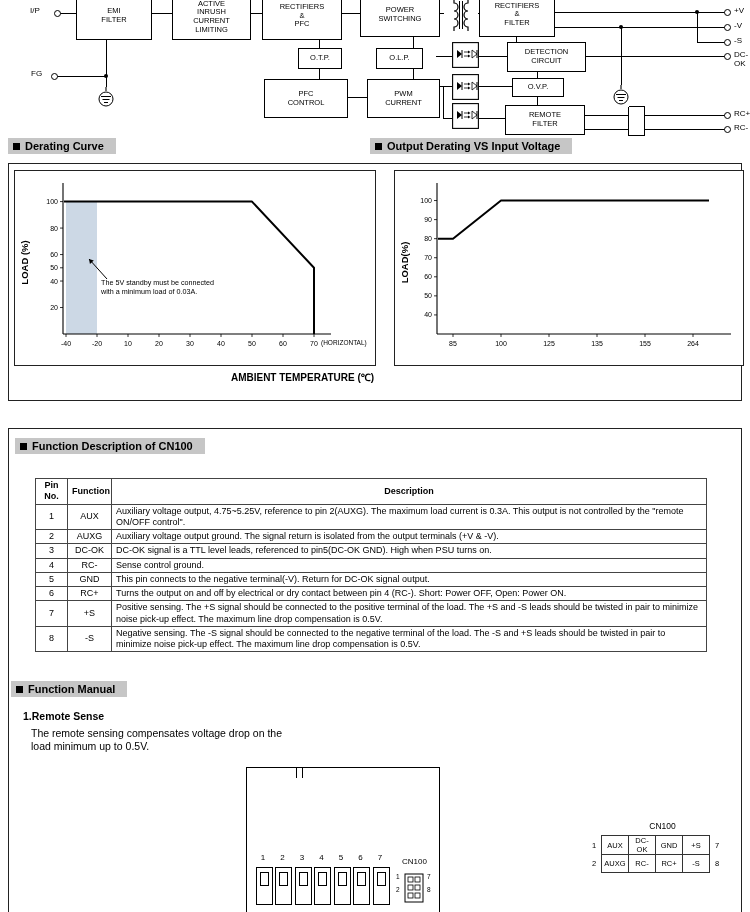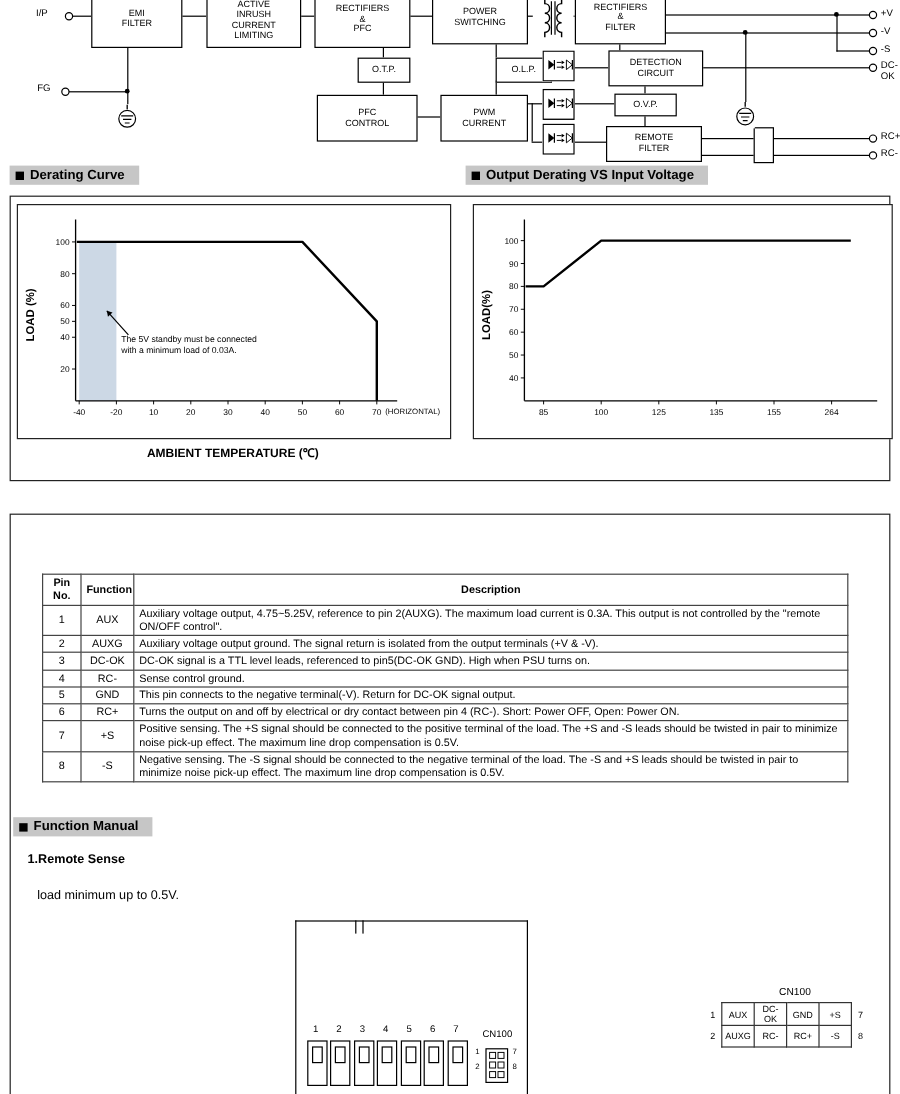--- a/index.html
+++ b/index.html
@@ -16,21 +16,21 @@
   .tc{position:absolute;width:5px;height:5px;border:1px solid #000;border-radius:50%;background:#fff;z-index:2;}
   .tl{position:absolute;font-size:8px;z-index:2;}
   .icon-abs{position:absolute;z-index:2;background:#fff;}
   
   .sech{position:absolute;display:flex;align-items:center;gap:5px;background:#c6c6c6;
         font-weight:bold;font-size:11px;padding:2px 12px 2px 5px;white-space:nowrap;}
   .sq{width:7px;height:7px;background:#000;flex:0 0 auto;}
   
   #charts-box{position:absolute;left:8px;top:163px;width:732px;height:236px;border:1px solid #222;}
   .chart-frame{position:absolute;border:1px solid #222;background:#fff;}
-  .axis-title{position:absolute;text-align:center;font-weight:bold;font-size:10px;}
+  .axis-title{position:absolute;text-align:right;font-weight:bold;font-size:10px;}
   svg text{font-family:"Liberation Sans",sans-serif;fill:#000;}
   
   #func-box{position:absolute;left:8px;top:428px;width:732px;height:492px;border:1px solid #222;}
   #pin-table{border-collapse:collapse;font-size:9px;width:672px;table-layout:fixed;}
   #pin-table th,#pin-table td{border:1px solid #444;padding:1px 4px;vertical-align:middle;line-height:1.25;}
   #pin-table th{font-weight:bold;}
   .col-pin{width:32px;} .col-func{width:44px;}
   td.c,th.c{text-align:center;}
   
   .para{position:absolute;font-size:10.5px;line-height:1.25;}
@@ -60,21 +60,21 @@
 LIMITING</div>
   <div class="blk" style="left:262px;top:-8px;width:78px;height:46px">RECTIFIERS
 &amp;
 PFC</div>
   <div class="blk" style="left:360px;top:-8px;width:78px;height:43px">POWER
 SWITCHING</div>
   <div class="blk" style="left:479px;top:-8px;width:74px;height:43px">RECTIFIERS
 &amp;
 FILTER</div>
   <div class="blk" style="left:298px;top:48px;width:42px;height:19px">O.T.P.</div>
-  <div class="blk" style="left:413px;top:48px;width:45px;height:19px">O.L.P.</div>
+  <div class="blk" style="left:376px;top:48px;width:45px;height:19px">O.L.P.</div>
   <div class="blk" style="left:507px;top:42px;width:77px;height:28px">DETECTION
 CIRCUIT</div>
   <div class="blk" style="left:264px;top:79px;width:82px;height:37px">PFC
 CONTROL</div>
   <div class="blk" style="left:367px;top:79px;width:71px;height:37px">PWM
 CURRENT</div>
   <div class="blk" style="left:512px;top:78px;width:50px;height:17px">O.V.P.</div>
   <div class="blk" style="left:505px;top:105px;width:78px;height:28px">REMOTE
 FILTER</div>
   <div class="blk" style="left:628px;top:106px;width:15px;height:28px"></div>
@@ -184,21 +184,21 @@
     <div class="wv" style="left: 443px; top: 86px; height: 32px;"></div>
     <div class="dot" style="left: 695px; top: 10px;"></div>
     <div class="dot" style="left: 619px; top: 25px;"></div>
     <div class="dot" style="left: 104px; top: 74px;"></div>
   </div>
 
 <div class="sech" style="left:8px;top:138px">
   <span class="sq"></span>
   <span>Derating Curve</span>
 </div>
-<div class="sech" style="left:388px;top:138px">
+<div class="sech" style="left:370px;top:138px">
   <span class="sq"></span>
   <span>Output Derating VS Input Voltage</span>
 </div>
 
 <div id="charts-box">
   <div class="chart-frame" style="left:5px;top:6px;width:360px;height:194px">
     <svg id="chart1" width="358" height="192">
         <rect x="51" y="30.59259259259258" width="31" height="132.40740740740742" fill="#ccd8e5"></rect>
         <line x1="48" y1="12" x2="48" y2="163" stroke="#000" stroke-width="1.1"></line>
         <line x1="48" y1="163" x2="316" y2="163" stroke="#000" stroke-width="1.1"></line>
@@ -272,20 +272,24 @@
         <text x="250" y="175" text-anchor="middle" font-size="7">155</text>
         <line x1="298" y1="163" x2="298" y2="166" stroke="#000" stroke-width="0.8"></line>
         <text x="298" y="175" text-anchor="middle" font-size="7">264</text>
         <polyline points="43,67.66666666666667 58,67.66666666666667 106,29.53333333333333 298,29.53333333333333 314,29.53333333333333" fill="none" stroke="#000" stroke-width="2" stroke-linejoin="round"></polyline>
         <text x="13" y="91.5" text-anchor="middle" font-size="9.5" font-weight="bold" transform="rotate(-90 13 91.5)">LOAD(%)</text>
       </svg>
   </div>
 </div>
 
 <div id="func-box">
+  <div class="sech" style="left:6px;top:9px">
+    <span class="sq"></span>
+    <span>Function Description of CN100</span>
+  </div>
 
   <table id="pin-table" style="position:absolute;left:26px;top:49px">
     <colgroup>
         <col class="col-pin">
         <col class="col-func">
         <col>
       </colgroup>
     <thead>
       <tr>
         <th class="c">Pin No.</th>
@@ -336,20 +340,21 @@
         </tr>
       </tbody>
   </table>
 
   <div class="sech" style="left:2px;top:252px">
     <span class="sq"></span>
     <span>Function Manual</span>
   </div>
 
   <div class="para" style="left:14px;top:281px;font-weight:bold">1.Remote Sense</div>
+  <div class="para" style="left:22px;top:298px">The remote sensing compensates voltage drop on the</div>
   <div class="para" style="left:22px;top:311px">load minimum up to 0.5V.</div>
 
   <div id="connector" style="left:237px;top:338px">
     <div id="conn-outline"></div>
     <div class="wv" style="left:50px;top:0;height:11px;background:#000"></div>
     <div class="wv" style="left:56px;top:0;height:11px;background:#000"></div>
     <div class="tiny" style="left:156px;top:90px;font-size:8px">CN100</div>
     <svg style="position:absolute;left:158px;top:106px" width="20" height="30">
       <rect x="1" y="1" width="18" height="28" fill="#fff" stroke="#000" stroke-width="1"></rect>
       <rect x="4" y="4" width="5" height="5" fill="none" stroke="#000" stroke-width="0.8"></rect>

